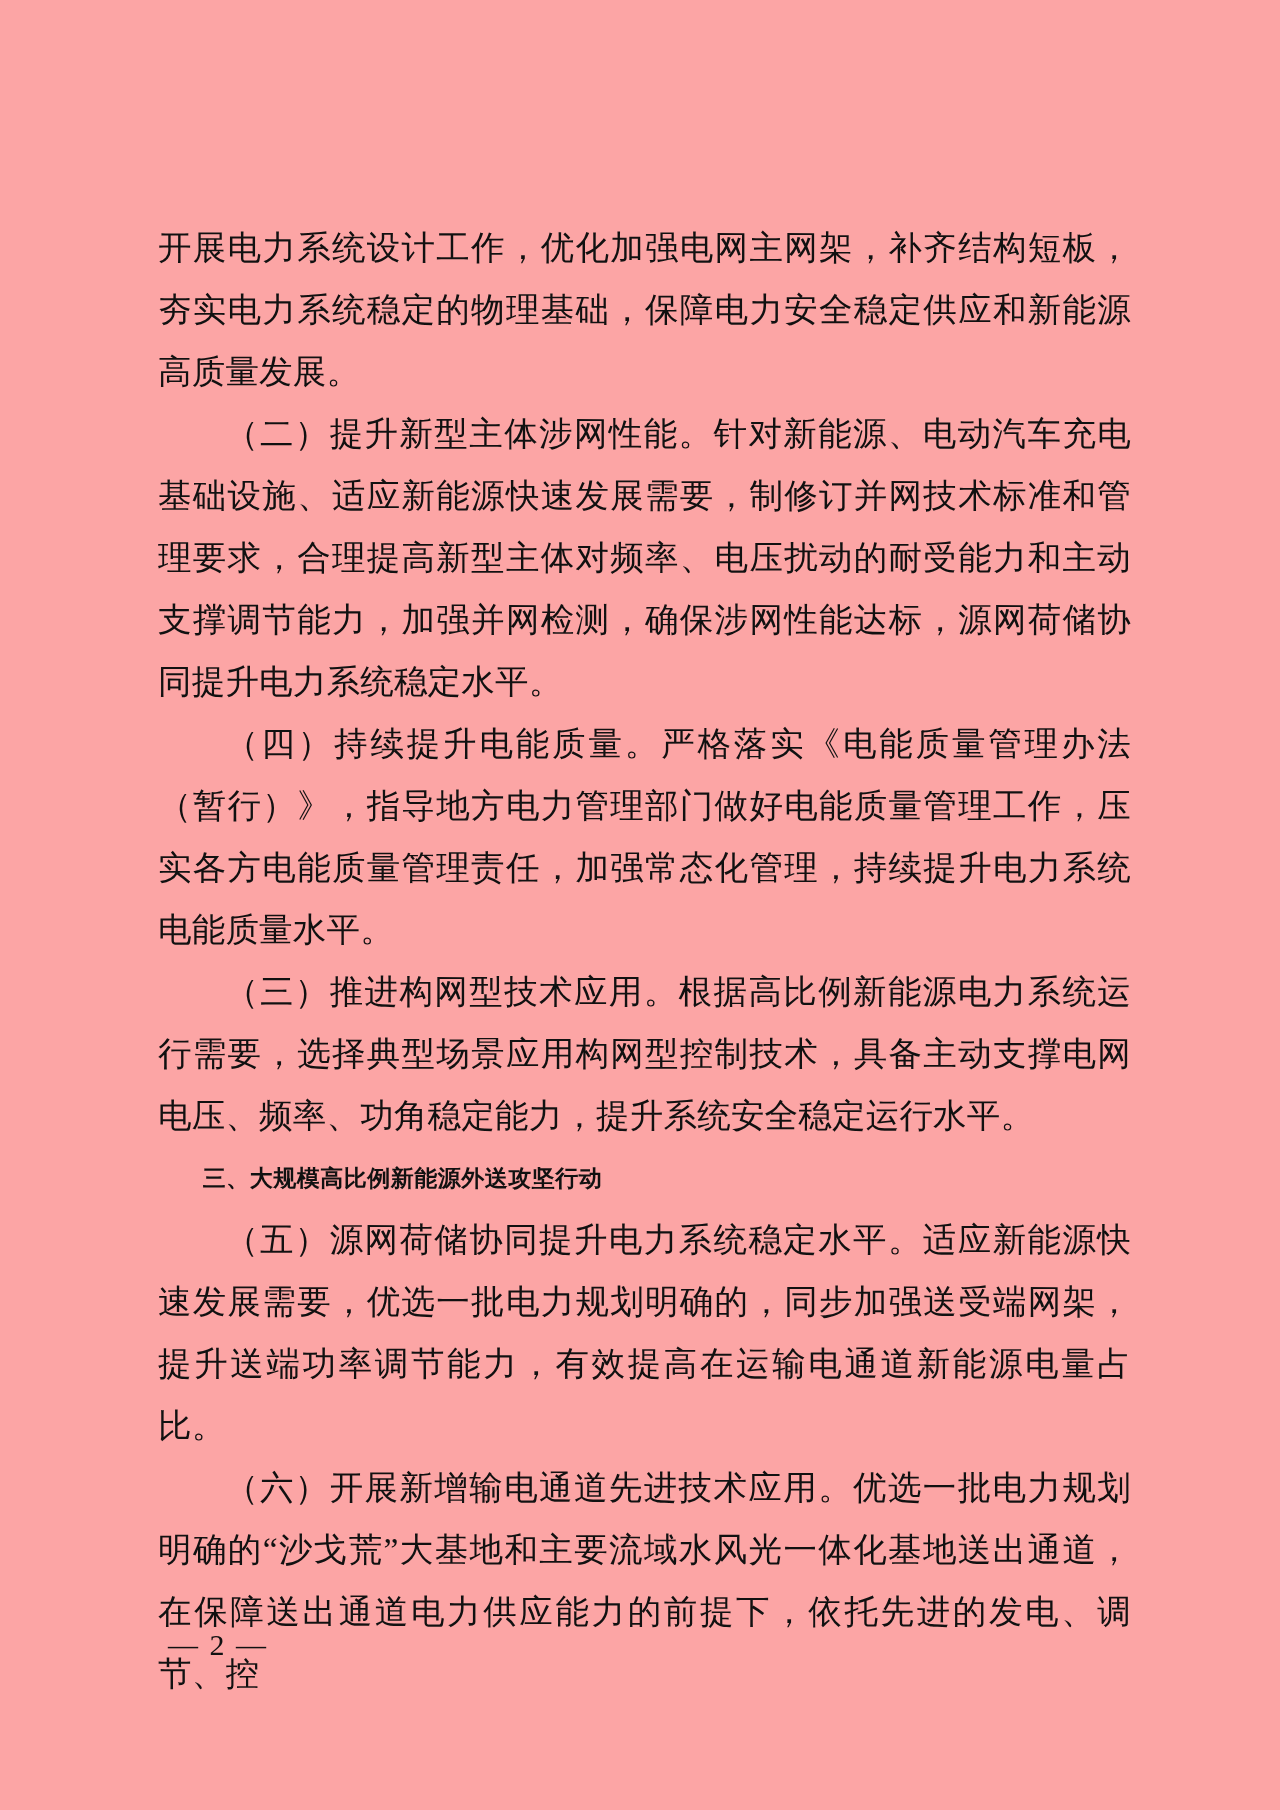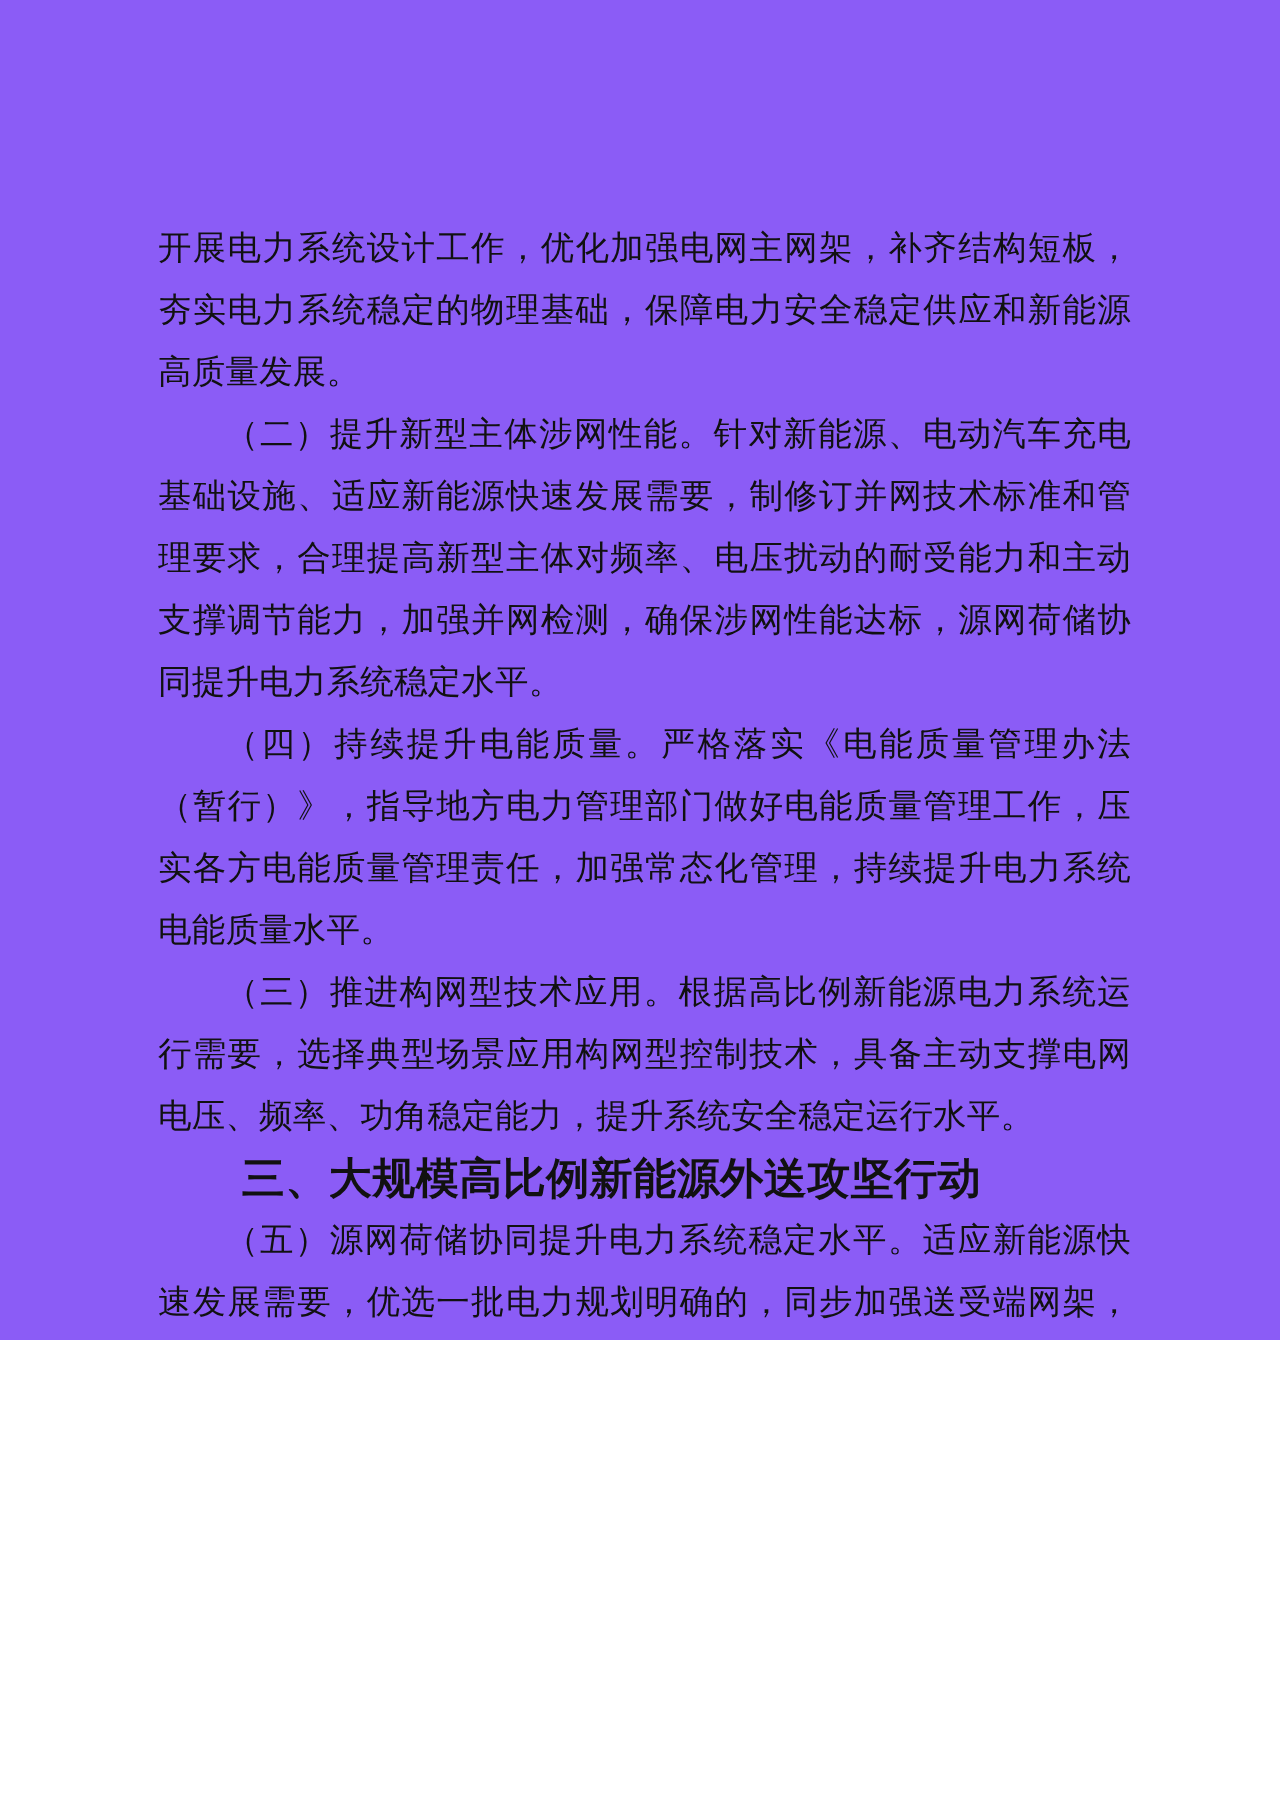--- a/index.html
+++ b/index.html
@@ -9,22 +9,22 @@
   }
   body {
     width: 1280px;
     height: 1810px;
     font-family: "Liberation Serif", "DejaVu Serif", serif;
     color: #111111;
   }
   .page {
     position: relative;
     width: 1280px;
-    height: 1340px;
-    background: #8b5cf6;
+    height: 1810px;
+    background: #fca5a5;
     overflow: hidden;
   }
   .content {
     position: absolute;
     left: 158px;
     top: 217px;
     width: 973px;
   }
   .para {
     margin: 0;
@@ -35,21 +35,21 @@
     letter-spacing: 0.2px;
   }
   .para.indent {
     text-indent: 2em;
   }
   .lead {
     font-weight: 400;
   }
   .heading {
     margin: 0;
-    font-size: 43px;
+    font-size: 23px;
     line-height: 62px;
     font-weight: 700;
     font-family: "Liberation Sans", "DejaVu Sans", sans-serif;
     text-indent: 1.95em;
     letter-spacing: 0.5px;
   }
   .page-number {
     position: absolute;
     left: 168px;
     top: 1627px;
@@ -63,15 +63,16 @@
 <body>
 
 <div class="page">
   <div class="content" id="document-body">
       <p class="para"><span>开展电力系统设计工作，优化加强电网主网架，补齐结构短板，夯实电力系统稳定的物理基础，保障电力安全稳定供应和新能源高质量发展。</span></p>
       <p class="para indent"><span class="lead">（二）提升新型主体涉网性能。</span><span>针对新能源、电动汽车充电基础设施、适应新能源快速发展需要，制修订并网技术标准和管理要求，合理提高新型主体对频率、电压扰动的耐受能力和主动支撑调节能力，加强并网检测，确保涉网性能达标，源网荷储协同提升电力系统稳定水平。</span></p>
       <p class="para indent"><span class="lead">（四）持续提升电能质量。</span><span>严格落实《电能质量管理办法（暂行）》，指导地方电力管理部门做好电能质量管理工作，压实各方电能质量管理责任，加强常态化管理，持续提升电力系统电能质量水平。</span></p>
       <p class="para indent"><span class="lead">（三）推进构网型技术应用。</span><span>根据高比例新能源电力系统运行需要，选择典型场景应用构网型控制技术，具备主动支撑电网电压、频率、功角稳定能力，提升系统安全稳定运行水平。</span></p>
       <p class="heading">三、大规模高比例新能源外送攻坚行动</p>
       <p class="para indent"><span class="lead">（五）源网荷储协同提升电力系统稳定水平。</span><span>适应新能源快速发展需要，优选一批电力规划明确的，同步加强送受端网架，提升送端功率调节能力，有效提高在运输电通道新能源电量占比。</span></p>
+      <p class="para indent"><span class="lead">（六）开展新增输电通道先进技术应用。</span><span>优选一批电力规划明确的“沙戈荒”大基地和主要流域水风光一体化基地送出通道，在保障送出通道电力供应能力的前提下，依托先进的发电、调节、控</span></p>
     </div>
   <div class="page-number">— 2 —</div>
 </div>
 
 </body></html>

